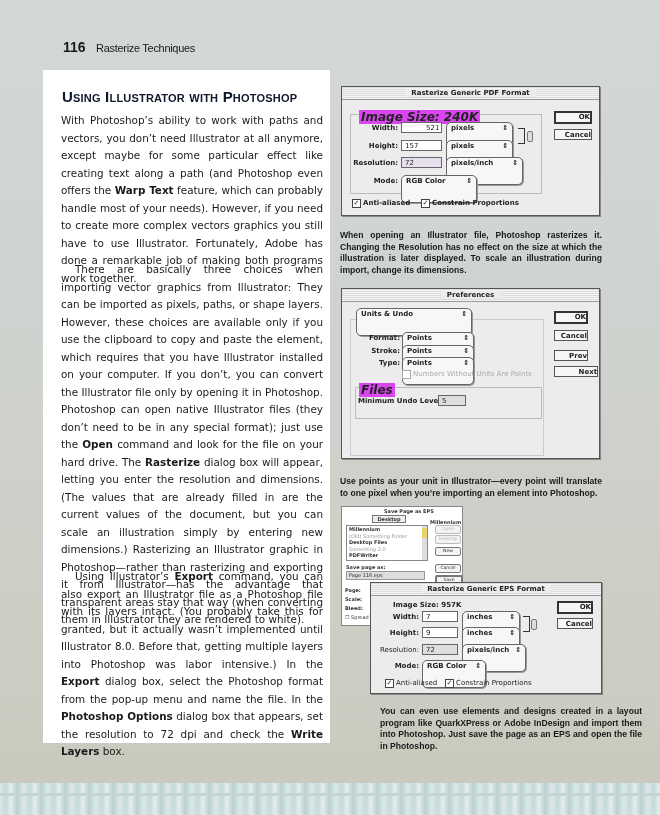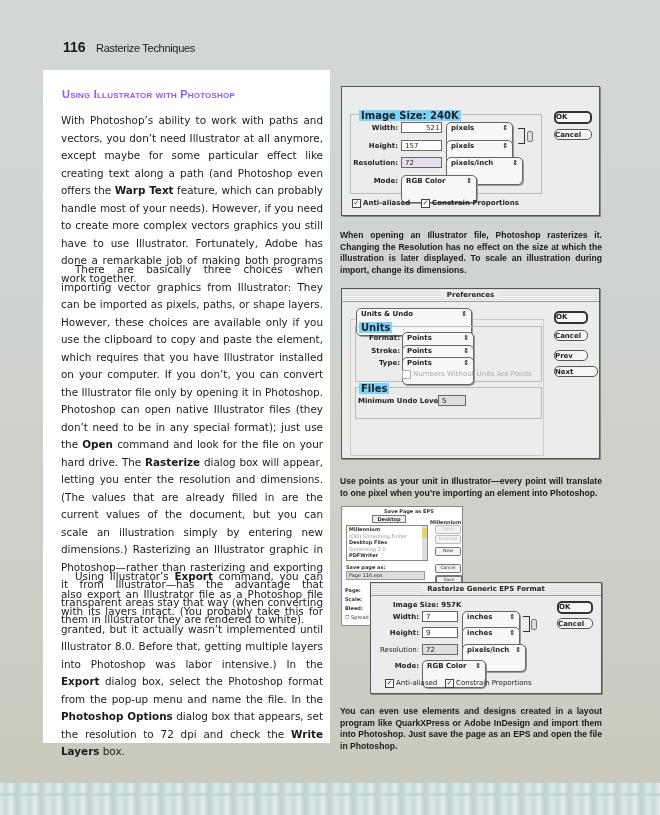--- a/index.html
+++ b/index.html
@@ -7,42 +7,42 @@
     background:linear-gradient(180deg,#d3d8d6 0%,#cfd3cf 40%,#cdccc2 85%,#c9c8bc 100%);
     font-family:"DejaVu Sans",sans-serif;}
   .bottom-strip{position:absolute;left:0;top:783px;width:660px;height:32px;
     background:repeating-linear-gradient(90deg,#dce9ea 0px,#c6dcdd 6px,#e7efee 11px,#b9d2d3 17px,#dfeaea 24px);
     opacity:.95;}
   .bottom-strip:after{content:"";position:absolute;left:0;right:0;top:10px;height:3px;background:#c3d6d6;}
   .page-head{position:absolute;left:63px;top:38px;font-family:"Liberation Sans",sans-serif;color:#1a1a1a;}
   .page-num{font-weight:bold;font-size:14px;}
   .page-title{font-size:11px;margin-left:6px;letter-spacing:-0.3px;}
   .text-panel{position:absolute;left:43px;top:70px;width:287px;height:673px;background:#fff;}
-  .heading{position:absolute;left:62px;top:88px;color:#8b5cf6;font-family:"Liberation Sans",sans-serif;
-    font-weight:bold;font-size:11px;font-variant:small-caps;letter-spacing:0.2px;}
+  .heading{position:absolute;left:62px;top:88px;color:#0f172a;font-family:"Liberation Sans",sans-serif;
+    font-weight:bold;font-size:15px;font-variant:small-caps;letter-spacing:0.2px;}
   .body-text{position:absolute;left:61px;width:262px;font-family:"DejaVu Sans",sans-serif;font-size:10.4px;
     line-height:17.5px;color:#1a1a1a;text-align:justify;}
   .body-text p{margin:0;}
   .indent{text-indent:14px;}
   .body-text b{font-weight:bold;}
   .dialog{position:absolute;background:#ececec;border:1px solid #555;box-shadow:1px 1px 0 #888;
     font-family:"DejaVu Sans",sans-serif;font-size:7px;color:#222;}
   .titlebar{height:12px;border-bottom:1px solid #999;text-align:center;font-weight:bold;font-size:7px;line-height:12px;
     background:repeating-linear-gradient(180deg,#dcdcdc 0px,#dcdcdc 1px,#f4f4f4 1px,#f4f4f4 2px);}
   .titlebar span{background:#ececec;padding:0 6px;}
   .lbl{position:absolute;font-weight:bold;text-align:right;font-size:7px;}
   .field{position:absolute;background:#fff;border:1px solid #666;height:11px;font-size:7px;line-height:11px;padding-left:3px;box-sizing:border-box;}
   .field.dim{background:#e6e0ee;}
   .field.grey{background:#dedede;}
   .popup{position:absolute;background:#f7f7f7;border:1px solid #666;border-radius:5px;height:28px;font-size:7px;line-height:11px;padding-left:4px;box-sizing:border-box;font-weight:bold;box-shadow:1px 1px 0 #999;}
   .popup .arr{position:absolute;right:4px;top:0;font-size:7px;}
-  .btn{position:absolute;background:#f6f6f6;border:1px solid #555;border-radius:5px;height:11px;font-size:7px;line-height:10px;text-align:left;font-weight:bold;box-sizing:border-box;}
+  .btn{position:absolute;background:#f6f6f6;border:1px solid #555;border-radius:0;height:11px;font-size:7px;line-height:10px;text-align:right;font-weight:bold;box-sizing:border-box;}
   .btn.def{border:2px solid #333;}
   .group{position:absolute;border:1px solid #bbb;}
-  .group-title{position:absolute;background:#7dd3fc;padding:0 2px;font-weight:bold;font-size:10px;top:-5px;left:8px;}
+  .group-title{position:absolute;background:#d946ef;padding:0 2px;font-weight:bold;font-size:12px;top:-5px;left:8px;font-style:italic;}
   .chk{position:absolute;font-size:7px;font-weight:bold;}
   .chk .box{display:inline-block;width:7px;height:7px;border:1px solid #444;background:#fff;font-size:7px;line-height:6px;text-align:center;vertical-align:middle;margin-right:2px;}
   .chk.dis{color:#aaa;font-weight:normal;}
   .chk.dis .box{border-color:#aaa;}
   .link{position:absolute;width:6px;height:14px;border:1px solid #333;border-left:none;}
   .chain{position:absolute;width:4px;height:9px;border:1px solid #777;border-radius:2px;background:#ddd;}
   .caption{position:absolute;left:340px;width:262px;font-family:"Liberation Sans",sans-serif;font-weight:bold;font-size:8.6px;line-height:11.5px;color:#1a1a1a;text-align:justify;}
   .eps-save{position:absolute;left:341px;top:506px;width:120px;height:118px;background:#fff;border:1px solid #888;font-size:5px;color:#333;}
   .eps-save .t{position:absolute;font-size:5px;}
   .eps-save .list{position:absolute;left:4px;top:18px;width:80px;height:34px;border:1px solid #888;background:#fff;}
@@ -70,20 +70,21 @@
     <p>With Photoshop’s ability to work with paths and vectors, you don’t need Illustrator at all anymore, except maybe for some particular effect like creating text along a path (and Photoshop even offers the <b>Warp Text</b> feature, which can probably handle most of your needs). However, if you need to create more complex vectors graphics you still have to use Illustrator. Fortunately, Adobe has done a remarkable job of making both programs work together.</p>
   </div>
 <div class="body-text" style="top:261px;">
     <p class="indent">There are basically three choices when importing vector graphics from Illustrator: They can be imported as pixels, paths, or shape layers. However, these choices are available only if you use the clipboard to copy and paste the element, which requires that you have Illustrator installed on your computer. If you don’t, you can convert the Illustrator file only by opening it in Photoshop. Photoshop can open native Illustrator files (they don’t need to be in any special format); just use the <b>Open</b> command and look for the file on your hard drive. The <b>Rasterize</b> dialog box will appear, letting you enter the resolution and dimensions. (The values that are already filled in are the current values of the document, but you can scale an illustration simply by entering new dimensions.) Rasterizing an Illustrator graphic in Photoshop—rather than rasterizing and exporting it from Illustrator—has the advantage that transparent areas stay that way (when converting them in Illustrator they are rendered to white).</p>
   </div>
 <div class="body-text" style="top:568px;">
     <p class="indent">Using Illustrator’s <b>Export</b> command, you can also export an Illustrator file as a Photoshop file with its layers intact. (You probably take this for granted, but it actually wasn’t implemented until Illustrator 8.0. Before that, getting multiple layers into Photoshop was labor intensive.) In the <b>Export</b> dialog box, select the Photoshop format from the pop-up menu and name the file. In the <b>Photoshop Options</b> dialog box that appears, set the resolution to 72 dpi and check the <b>Write Layers</b> box.</p>
   </div>
 
 <div class="dialog" style="left:341px;top:86px;width:257px;height:128px;">
+  <div class="titlebar"><span>Rasterize Generic PDF Format</span></div>
   <div class="group" style="left:8px;top:27px;width:190px;height:78px;">
     <span class="group-title">Image Size: 240K</span>
   </div>
   <span class="lbl" style="left:8px;top:37px;width:48px;">Width:</span>
   <div class="field" style="left:59px;top:35px;width:41px;padding-left:24px;">521</div>
   <div class="popup" style="left:104px;top:35px;width:67px;"><span>pixels</span><span class="arr">⇕</span></div>
   <span class="lbl" style="left:8px;top:55px;width:48px;">Height:</span>
   <div class="field" style="left:59px;top:53px;width:41px;">157</div>
   <div class="popup" style="left:104px;top:53px;width:67px;"><span>pixels</span><span class="arr">⇕</span></div>
   <div class="link" style="left:176px;top:41px;"></div>
@@ -98,23 +99,20 @@
   <div class="btn def" style="left:212px;top:24px;width:38px;height:13px;line-height:9px;">OK</div>
   <div class="btn" style="left:212px;top:42px;width:38px;">Cancel</div>
 </div>
 
 <div class="caption" style="top:230px;">When opening an Illustrator file, Photoshop rasterizes it. Changing the Resolution has no effect on the size at which the illustration is later displayed. To scale an illustration during import, change its dimensions.</div>
 
 <div class="dialog" style="left:341px;top:288px;width:257px;height:169px;">
   <div class="titlebar"><span>Preferences</span></div>
   <div class="group" style="left:8px;top:30px;width:192px;height:135px;border-color:#ccc;"></div>
   <div class="popup" style="left:14px;top:19px;width:116px;"><span>Units &amp; Undo</span><span class="arr">⇕</span></div>
-  <div class="group" style="left:13px;top:37px;width:185px;height:54px;">
-    <span class="group-title" style="left:3px;">Units</span>
-  </div>
   <span class="lbl" style="left:10px;top:45px;width:48px;">Format:</span>
   <div class="popup" style="left:60px;top:43px;width:72px;"><span>Points</span><span class="arr">⇕</span></div>
   <span class="lbl" style="left:10px;top:58px;width:48px;">Stroke:</span>
   <div class="popup" style="left:60px;top:56px;width:72px;"><span>Points</span><span class="arr">⇕</span></div>
   <span class="lbl" style="left:10px;top:70px;width:48px;">Type:</span>
   <div class="popup" style="left:60px;top:68px;width:72px;"><span>Points</span><span class="arr">⇕</span></div>
   <div class="chk dis" style="left:60px;top:81px;"><span class="box"></span><span>Numbers Without Units Are Points</span></div>
   <div class="group" style="left:13px;top:98px;width:185px;height:30px;">
     <span class="group-title" style="left:3px;">Files</span>
   </div>
@@ -168,13 +166,13 @@
   <div class="field grey" style="left:51px;top:61px;width:36px;">72</div>
   <div class="popup" style="left:91px;top:61px;width:64px;"><span>pixels/inch</span><span class="arr">⇕</span></div>
   <span class="lbl" style="left:10px;top:79px;width:38px;">Mode:</span>
   <div class="popup" style="left:51px;top:77px;width:64px;"><span>RGB Color</span><span class="arr">⇕</span></div>
   <div class="chk" style="left:14px;top:96px;font-weight:normal;"><span class="box">✓</span><span>Anti-aliased</span></div>
   <div class="chk" style="left:74px;top:96px;font-weight:normal;"><span class="box">✓</span><span>Constrain Proportions</span></div>
   <div class="btn def" style="left:186px;top:18px;width:36px;height:13px;line-height:9px;">OK</div>
   <div class="btn" style="left:186px;top:35px;width:36px;">Cancel</div>
 </div>
 
-<div class="caption" style="top:706px;">You can even use elements and designs created in a layout program like QuarkXPress or Adobe InDesign and import them into Photoshop. Just save the page as an EPS and open the file in Photoshop.</div>
+<div class="caption" style="top:706px;margin-left:40px;">You can even use elements and designs created in a layout program like QuarkXPress or Adobe InDesign and import them into Photoshop. Just save the page as an EPS and open the file in Photoshop.</div>
 
 </body></html>

